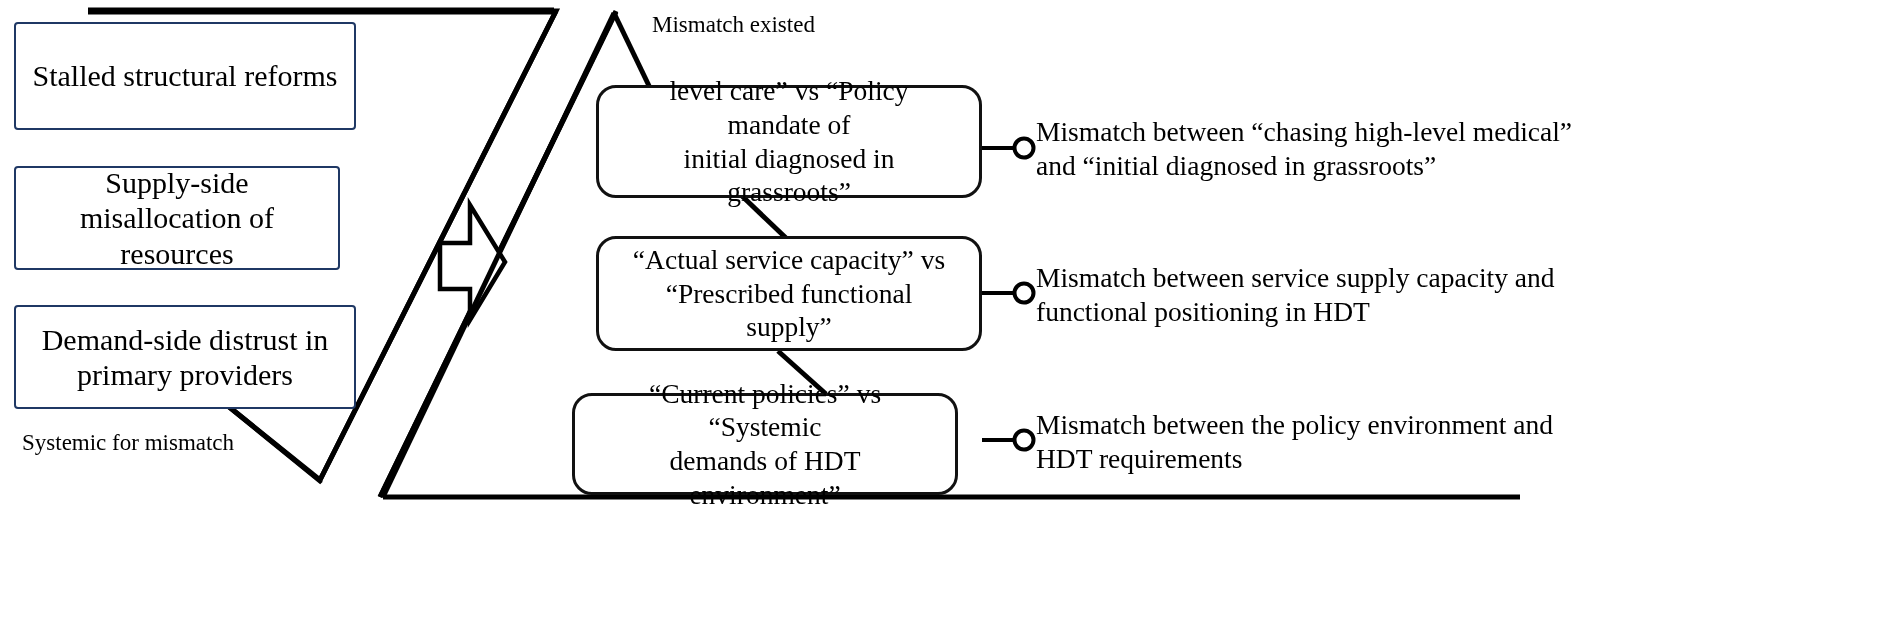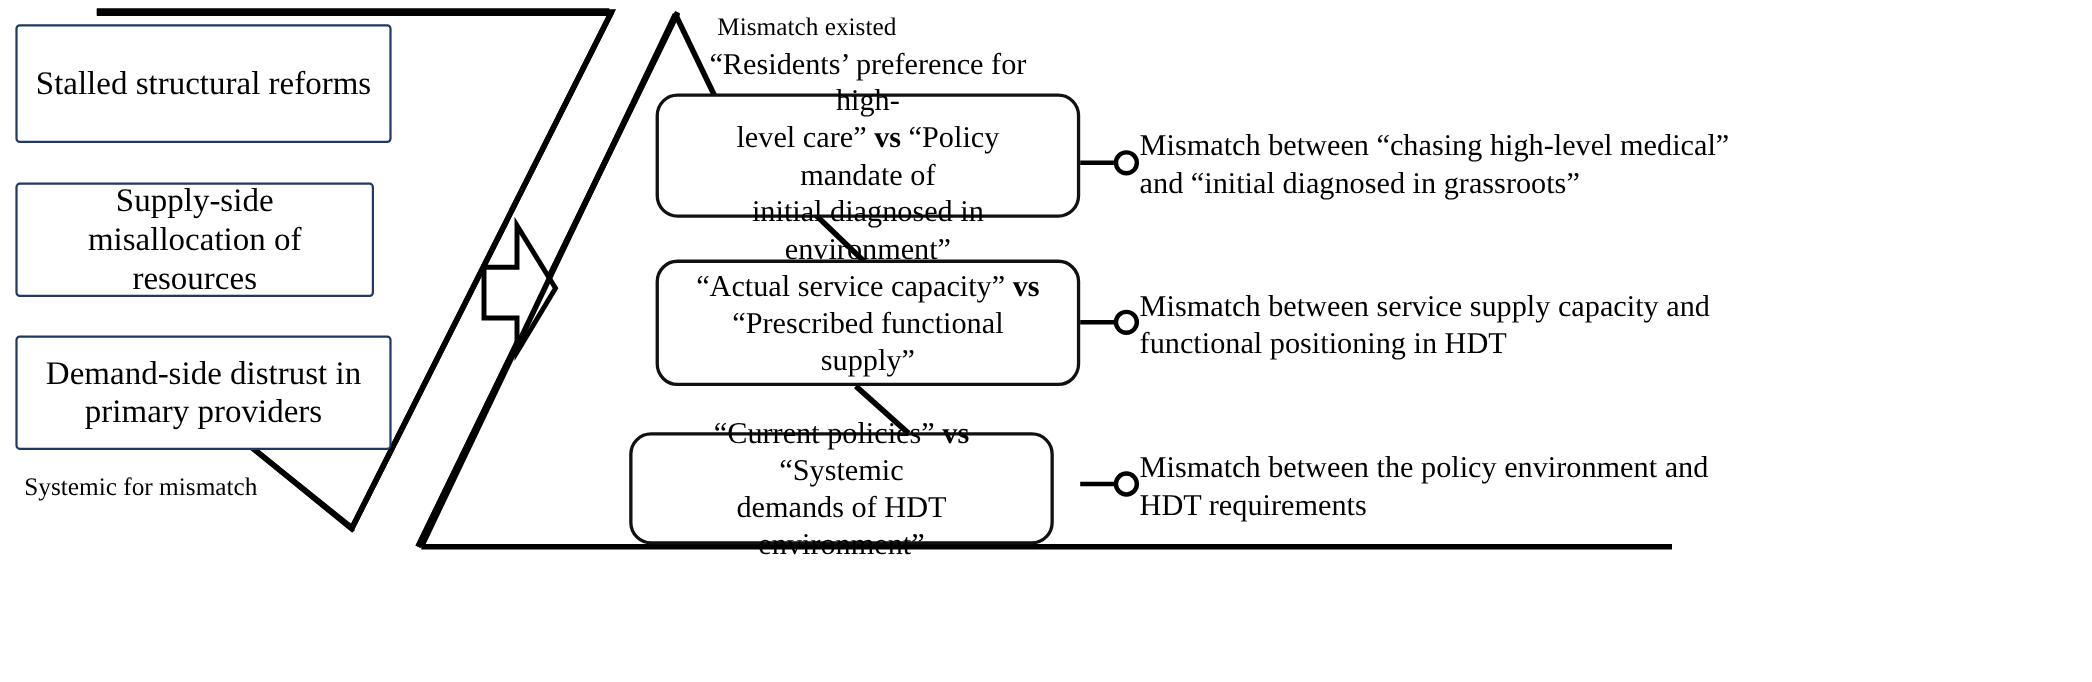--- a/index.html
+++ b/index.html
@@ -10,21 +10,21 @@
 
   .box{position:absolute;box-sizing:border-box;display:flex;align-items:center;
        justify-content:center;text-align:center;background:#ffffff;}
   .lbox{border:2.5px solid #1f3864;border-radius:4px;font-size:30px;line-height:1.18;}
   .rbox{border:3px solid #111111;border-radius:20px;font-size:27.5px;line-height:1.22;}
   .rbox span{display:block;padding:0 14px;}
   .lbox span{display:block;padding:0 10px;}
 
   .caption{position:absolute;font-weight:normal;font-size:23px;white-space:nowrap;}
   .note{position:absolute;font-size:27.5px;line-height:1.22;white-space:pre-line;}
-  b{font-weight:bold;}
+  b{font-weight:normal;}
 </style>
 </head>
 <body>
 
 <div id="stage">
 
   <svg class="layer" viewBox="0 0 1902 620">
 
     <g fill="none" stroke="#000000" stroke-width="5">
       <polyline points="88,11 556,11 320,480"></polyline>
@@ -88,23 +88,22 @@
   <div class="box lbox" style="left:14px;top:305px;width:342px;height:104px;">
     <span>Demand-side distrust in primary providers</span>
   </div>
 
   <div class="caption" style="left:22px;top:430px;">Systemic for mismatch</div>
 
   <div class="caption" style="left:652px;top:12px;">Mismatch existed</div>
 
   <div class="box rbox" style="left:596px;top:85px;width:386px;height:113px;">
     <span>
-        <span>“Residents’ preference for high-</span>
         <span>level care” <b>vs</b> “Policy mandate of</span>
-        <span>initial diagnosed in environment”</span>
+        <span>initial diagnosed in grassroots”</span>
       </span>
   </div>
 
   <div class="box rbox" style="left:596px;top:236px;width:386px;height:115px;">
     <span>
         <span>“Actual service capacity” <b>vs</b></span>
         <span>“Prescribed functional supply”</span>
       </span>
   </div>
 

